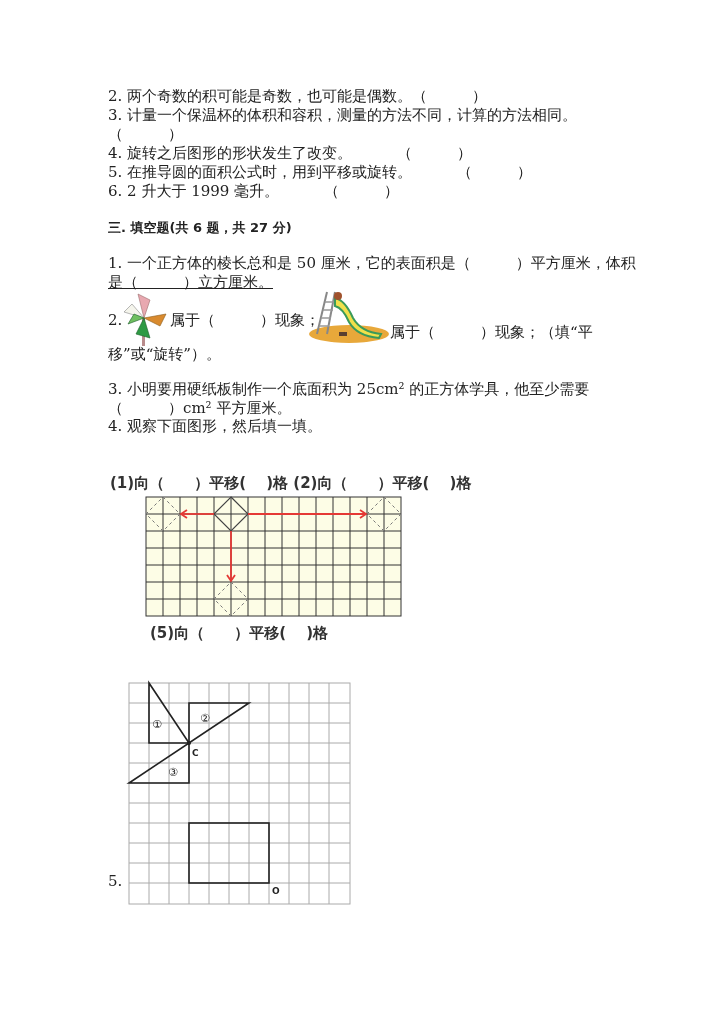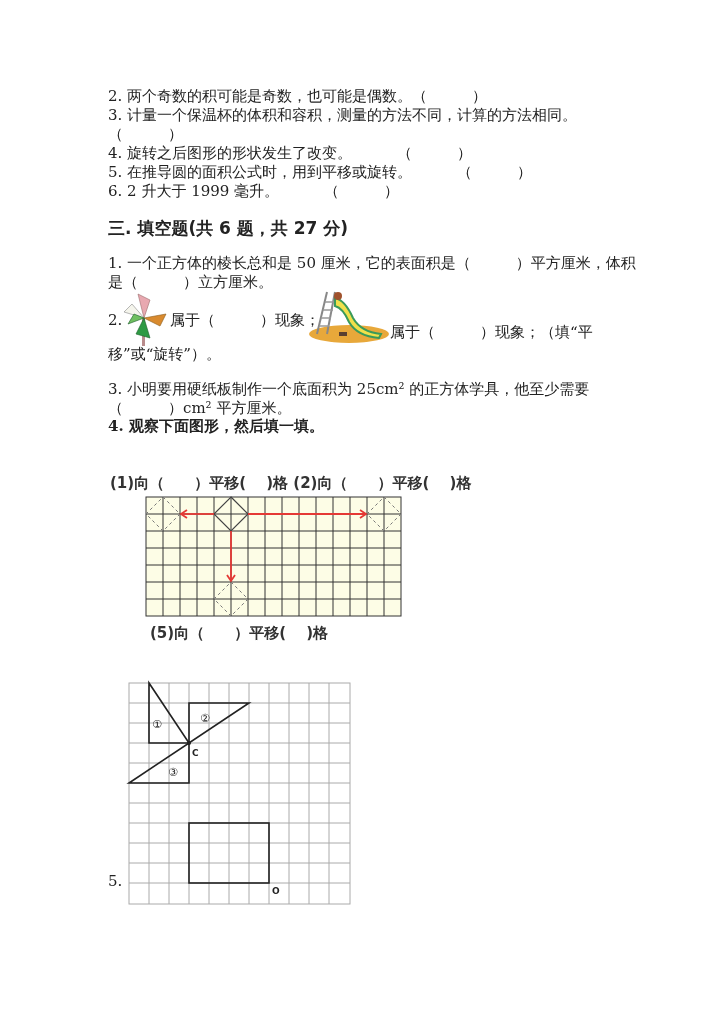--- a/index.html
+++ b/index.html
@@ -1,36 +1,36 @@
 <!DOCTYPE html>
 <html><head>
 <meta charset="utf-8">
 <style>
   html, body { margin:0; padding:0; background:#ffffff; }
   body { width:720px; height:1018px; position:relative; overflow:hidden;
          font-family:"DejaVu Serif","Liberation Serif",serif; color:#222; }
   .line { position:absolute; left:108px; font-size:15px; line-height:16px; white-space:nowrap; }
-  .bold { font-weight:bold; font-family:"DejaVu Sans","Liberation Sans",sans-serif; font-size:17px; }
+  .bold { font-weight:bold; font-family:"DejaVu Sans","Liberation Sans",sans-serif; font-size:13px; }
   .fig-label { position:absolute; font-family:"DejaVu Sans","Liberation Sans",sans-serif; font-size:15px; font-weight:bold; color:#333; white-space:nowrap; }
   svg { position:absolute; }
 </style>
 </head>
 <body>
 
 <div class="line" style="top:88px;">2. 两个奇数的积可能是奇数，也可能是偶数。（　　　）</div>
 <div class="line" style="top:107px;">3. 计量一个保温杯的体积和容积，测量的方法不同，计算的方法相同。</div>
 <div class="line" style="top:126px;">（　　　）</div>
 <div class="line" style="top:145px;">4. 旋转之后图形的形状发生了改变。　　　（　　　）</div>
 <div class="line" style="top:164px;">5. 在推导圆的面积公式时，用到平移或旋转。　　　（　　　）</div>
 <div class="line" style="top:183px;">6. 2 升大于 1999 毫升。　　　（　　　）</div>
 
 <div class="line bold" style="top:220px;">三. 填空题(共 6 题，共 27 分)</div>
 
 <div class="line" style="top:255px;">1. 一个正方体的棱长总和是 50 厘米，它的表面积是（　　　）平方厘米，体积</div>
-<div class="line" style="top:274px;">是（　　　）立方厘米。</div>
+<div class="line" style="top:274px;text-decoration:underline;">是（　　　）立方厘米。</div>
 
 <div class="line" style="top:312px;">2.</div>
 <svg width="46" height="56" style="left:122px; top:290px;" viewBox="0 0 46 56">
   <rect x="20" y="28" width="3" height="28" fill="#b98c8c"></rect>
   <polygon points="22,28 16,4 28,10" fill="#e8a8b0" stroke="#9a6b6b" stroke-width="0.6"></polygon>
   <polygon points="22,28 44,24 38,36" fill="#d98a2e" stroke="#8a5a1a" stroke-width="0.6"></polygon>
   <polygon points="22,28 28,48 14,44" fill="#2e9a44" stroke="#1b5e2a" stroke-width="0.6"></polygon>
   <polygon points="22,28 2,22 10,14" fill="#f5f5ec" stroke="#888" stroke-width="0.6"></polygon>
   <polygon points="22,28 6,34 12,24" fill="#6fbf5f" stroke="#1b5e2a" stroke-width="0.6"></polygon>
 </svg>
@@ -46,21 +46,21 @@
   <path d="M30,10 Q40,12 48,30 Q56,44 76,46 L74,50 Q52,48 44,34 Q38,20 30,18 Z" fill="#f0e04a" stroke="#3a9a5a" stroke-width="2"></path>
   <circle cx="33" cy="8" r="4" fill="#a0522d"></circle>
   <rect x="34" y="44" width="8" height="4" fill="#5a4030"></rect>
 </svg>
 <div class="line" style="left:390px; top:312px;margin-top:12px;">属于（　　　）现象；（填“平</div>
 <div class="line" style="top:346px;">移”或“旋转”）。</div>
 
 <div class="line" style="top:381px;">3. 小明要用硬纸板制作一个底面积为 25cm² 的正方体学具，他至少需要</div>
 <div class="line" style="top:400px;">（　　　）cm² 平方厘米。</div>
 
-<div class="line" style="top:418px;font-weight:bold;">4. 观察下面图形，然后填一填。</div>
+<div class="line" style="top:418px;">4. 观察下面图形，然后填一填。</div>
 
 <div class="fig-label" style="left:110px; top:474px;">(1)向（　　）平移(　 )格 (2)向（　　）平移(　 )格</div>
 
 <svg width="260" height="124" style="left:143px; top:494px;" viewBox="0 0 260 124">
   <rect x="3" y="3" width="255" height="119" fill="#fdfde6" stroke="#333" stroke-width="1"></rect>
   <g stroke="#333" stroke-width="1">
     <line x1="20" y1="3" x2="20" y2="122"></line>
       <line x1="37" y1="3" x2="37" y2="122"></line>
     <line x1="54" y1="3" x2="54" y2="122"></line>
       <line x1="71" y1="3" x2="71" y2="122"></line>

